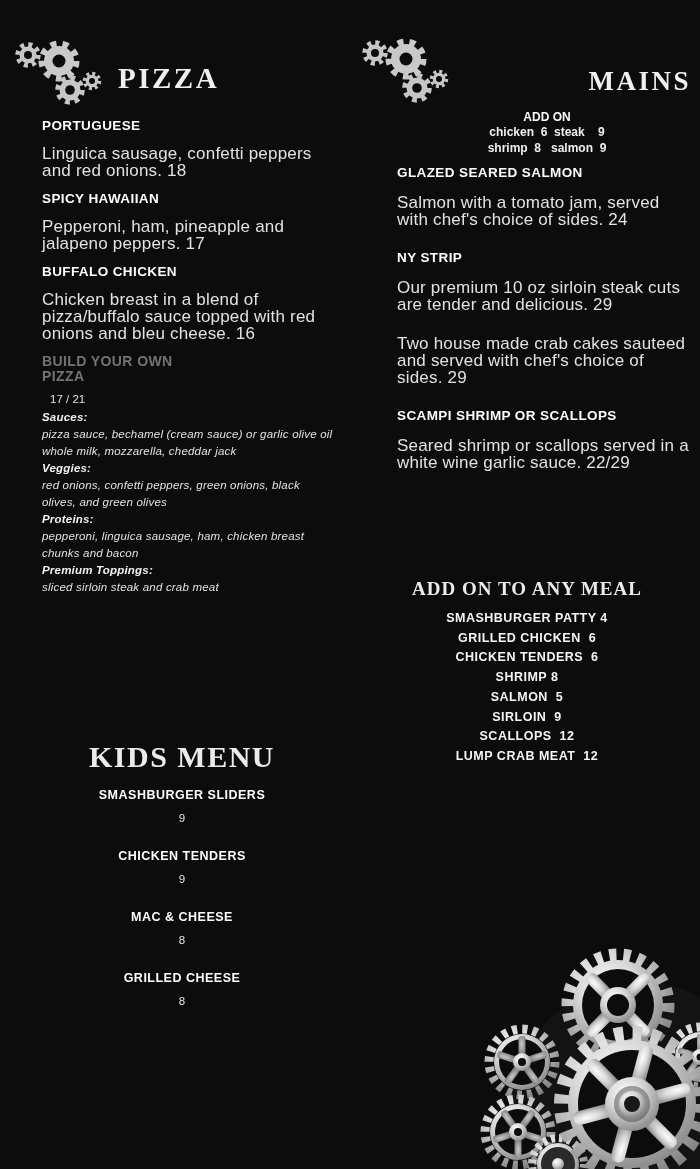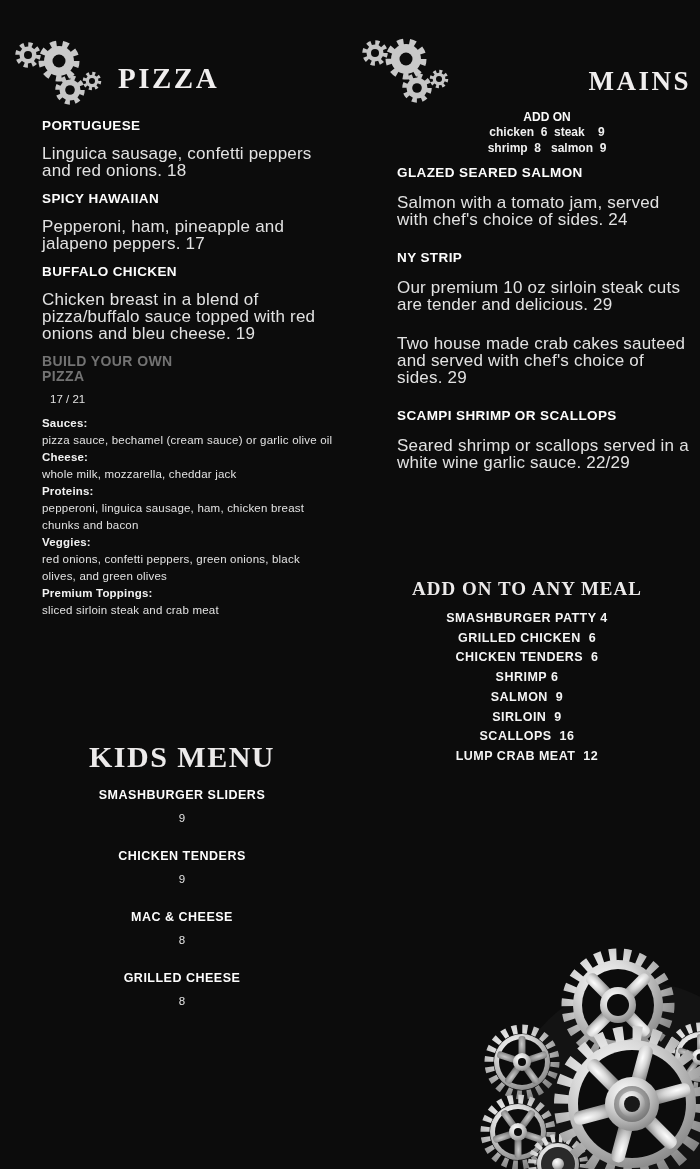--- a/index.html
+++ b/index.html
@@ -48,21 +48,21 @@
     line-height: 17px;
     color: #e2e2e2;
     letter-spacing: 0.2px;
     margin-bottom: 12px;
   }
   .mains-items .item-desc { margin-bottom: 22px; }
 
   
   .byo-name { font-size: 14px; font-weight: bold; letter-spacing: 0.4px; color: #737373; line-height: 15px; }
   .byo-price { font-size: 11.5px; color: #e2e2e2; margin: 8px 0 0 8px; line-height: 15px; }
-  .byo-options { margin-top: 8px; }
+  .byo-options { margin-top: 2px; font-style: italic; }
   .byo-label { font-size: 11.5px; font-weight: bold; color: #f2f2f2; line-height: 17px; letter-spacing: 0.2px; }
   .byo-value { font-size: 11.5px; color: #e2e2e2; line-height: 17px; letter-spacing: 0.2px; }
 
   
   .kids-menu { left: 62px; top: 740px; width: 240px; text-align: center; }
   .kids-item-name { font-size: 12.5px; font-weight: bold; letter-spacing: 0.5px; color: #fdfdfd; line-height: 15px; margin-bottom: 8px; }
   .kids-item-price { font-size: 11.5px; color: #e2e2e2; line-height: 15px; margin-bottom: 23px; }
 
   
   .addon { left: 397px; top: 110px; width: 300px; text-align: center; }
@@ -129,45 +129,44 @@
     <div>
       <div class="item-name">PORTUGUESE</div>
       <div class="item-desc">Linguica sausage, confetti peppers and red onions. 18</div>
     </div>
     <div>
       <div class="item-name">SPICY HAWAIIAN</div>
       <div class="item-desc">Pepperoni, ham, pineapple and jalapeno peppers. 17</div>
     </div>
     <div>
       <div class="item-name">BUFFALO CHICKEN</div>
-      <div class="item-desc">Chicken breast in a blend of pizza/buffalo sauce topped with red onions and bleu cheese. 19</div>
+      <div class="item-desc">Chicken breast in a blend of pizza/buffalo sauce topped with red onions and bleu cheese. 16</div>
     </div>
 
     <div>
       <div class="byo-name">
         <div>BUILD YOUR OWN</div>
         <div>PIZZA</div>
       </div>
       <div class="byo-price">17 / 21</div>
       <div class="byo-options">
         <div>
           <div class="byo-label">Sauces:</div>
           <div class="byo-value">pizza sauce, bechamel (cream sauce) or garlic olive oil</div>
         </div>
         <div>
-          <div class="byo-label">Cheese:</div>
           <div class="byo-value">whole milk, mozzarella, cheddar jack</div>
+        </div>
+        <div>
+          <div class="byo-label">Veggies:</div>
+          <div class="byo-value">red onions, confetti peppers, green onions, black olives, and green olives</div>
         </div>
         <div>
           <div class="byo-label">Proteins:</div>
           <div class="byo-value">pepperoni, linguica sausage, ham, chicken breast chunks and bacon</div>
-        </div>
-        <div>
-          <div class="byo-label">Veggies:</div>
-          <div class="byo-value">red onions, confetti peppers, green onions, black olives, and green olives</div>
         </div>
         <div>
           <div class="byo-label">Premium Toppings:</div>
           <div class="byo-value">sliced sirloin steak and crab meat</div>
         </div>
       </div>
     </div>
   </div>
 
   <div class="abs mains-items">
@@ -186,24 +185,24 @@
       <div class="item-name">SCAMPI SHRIMP OR SCALLOPS</div>
       <div class="item-desc">Seared shrimp or scallops served in a white wine garlic sauce. 22/29</div>
     </div>
   </div>
 
   <div class="abs aoam">
     <h2 class="serif-title aoam-title">ADD ON TO ANY MEAL</h2>
     <div class="aoam-item">SMASHBURGER PATTY 4</div>
     <div class="aoam-item">GRILLED CHICKEN  6</div>
     <div class="aoam-item">CHICKEN TENDERS  6</div>
-    <div class="aoam-item">SHRIMP 6</div>
-    <div class="aoam-item">SALMON  9</div>
+    <div class="aoam-item">SHRIMP 8</div>
+    <div class="aoam-item">SALMON  5</div>
     <div class="aoam-item">SIRLOIN  9</div>
-    <div class="aoam-item">SCALLOPS  16</div>
+    <div class="aoam-item">SCALLOPS  12</div>
     <div class="aoam-item">LUMP CRAB MEAT  12</div>
   </div>
 
   <div class="abs kids-menu">
     <h2 class="serif-title kids-title">KIDS MENU</h2>
     <div>
       <div class="kids-item-name">SMASHBURGER SLIDERS</div>
       <div class="kids-item-price">9</div>
     </div>
     <div>

